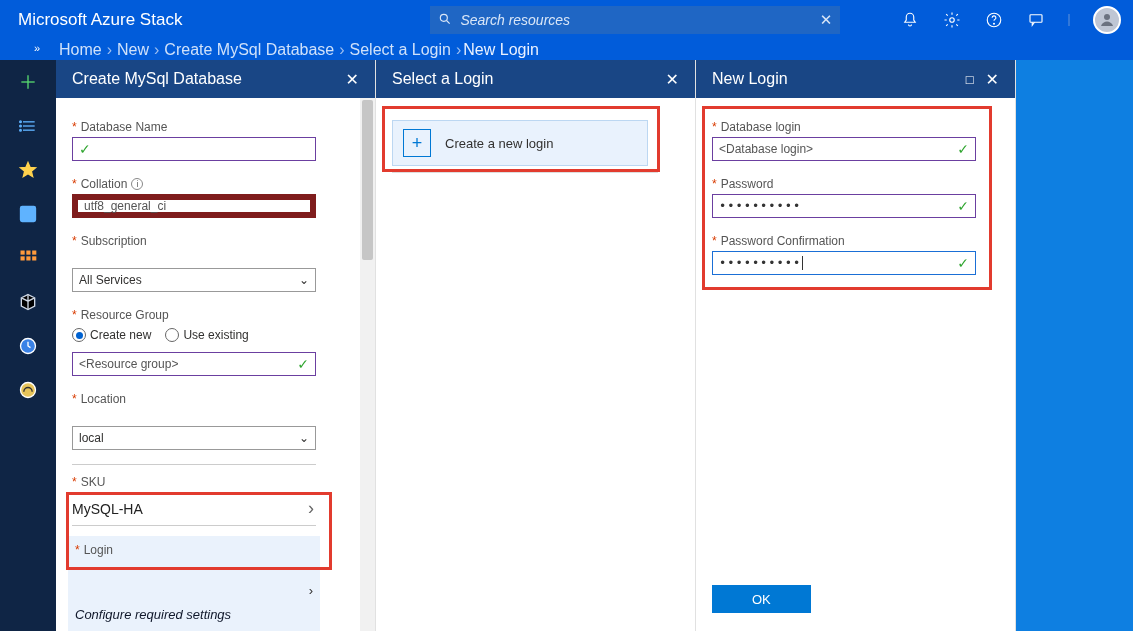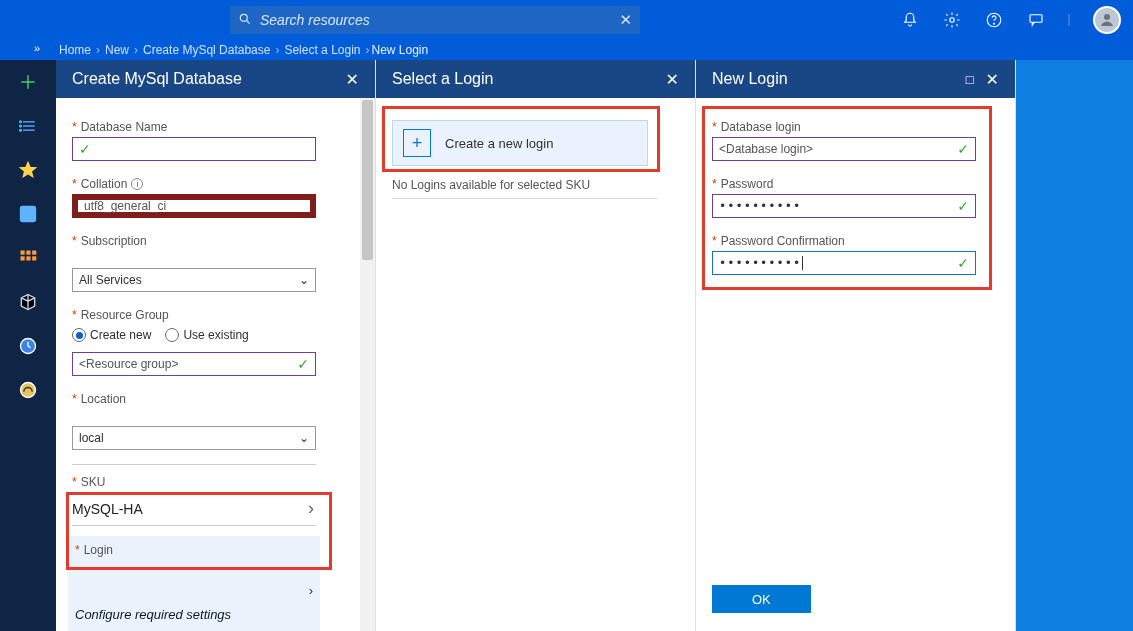--- a/index.html
+++ b/index.html
@@ -13,21 +13,21 @@
   .search-input { flex: 1; background: transparent; border: none; color: #d9e6f7; font-style: italic; font-size: 14px; padding-left: 8px; outline: none; }
   .search-input::placeholder { color: #d9e6f7; font-style: italic; }
   .search-clear { font-size: 15px; color: #d9e6f7; cursor: pointer; }
   .top-icons { margin-left: auto; display: flex; align-items: center; height: 100%; }
   .top-icon { width: 42px; height: 40px; display: flex; align-items: center; justify-content: center; cursor: pointer; }
   .top-icon svg { width: 18px; height: 18px; fill: none; stroke: #fff; stroke-width: 1.5; }
   .avatar { width: 28px; height: 28px; border-radius: 50%; background: #bfc6d4; border: 2px solid #fff; margin: 0 12px; display:flex; align-items:center; justify-content:center; }
   .avatar svg { width:18px; height:18px; fill:#6b7280; }
 
   
-  .crumbbar { height: 20px; background: #015cda; display: flex; align-items: center; padding-left: 56px; font-size: 12px; color: #fff; }
+  .crumbbar { height: 20px; background: #015cda; display: flex; align-items: center; padding-left: 56px; font-size: 16px; color: #fff; }
   .chev-expand { position:absolute; left:34px; top:42px; color:#fff; font-size:11px; }
   .crumbbar a { color: #cfe1fa; text-decoration: none; margin: 0 3px; cursor:pointer; }
   .crumbbar .sep { color: #9dbef0; margin: 0 2px; }
   .crumbbar .here { color: #e9f1ff; }
 
   
   .stage { position: absolute; top: 60px; left: 0; right: 0; bottom: 0; display: flex; background:#fff; }
   .leftnav { width: 56px; background: #0f2545; display: flex; flex-direction: column; align-items: center; padding-top: 10px; gap: 20px; }
   .leftnav .nav-icon { width: 24px; height: 24px; display:flex; align-items:center; justify-content:center; cursor:pointer; }
   .leftnav svg { width: 20px; height: 20px; stroke-width: 1.6; }
@@ -81,20 +81,21 @@
   
   .pw-dots { letter-spacing:1px; font-size:12px; font-family:monospace; color:#333;}
   .txtbox.focus { border:1px solid #1a6fd6; }
 
   .right-fill { flex:1; background:#0e7fe1; }
 </style>
 </head>
 <body>
 
 <div class="topbar">
+  <div class="brand">Microsoft Azure Stack</div>
   <div class="search-wrap">
     <span>
       <svg viewBox="0 0 24 24">
           <circle cx="10" cy="10" r="6"></circle>
           <line x1="15" y1="15" x2="20" y2="20"></line>
         </svg>
     </span>
     <input class="search-input" placeholder="Search resources" style="">
     <span class="search-clear">✕</span>
   </div>
@@ -309,21 +310,20 @@
       <span>Select a Login</span>
       <span class="spacer"></span>
       <span class="hicon">✕</span>
     </div>
     <div class="blade-body" style="position:relative;">
       <div class="create-tile">
         <div class="plus-tile">+</div>
         <span style="font-size:13px;">Create a new login</span>
       </div>
       <div class="red-box" style="left:6px; top:8px; width:278px; height:66px;"></div>
-      <div class="msg">No Logins available for selected SKU</div>
       <div class="thin-hr"></div>
     </div>
   </div>
 
   <div class="blade">
     <div class="blade-head">
       <span>New Login</span>
       <span class="spacer"></span>
       <span class="hicon" style="font-size:13px;">□</span>
       <span class="hicon">✕</span>

